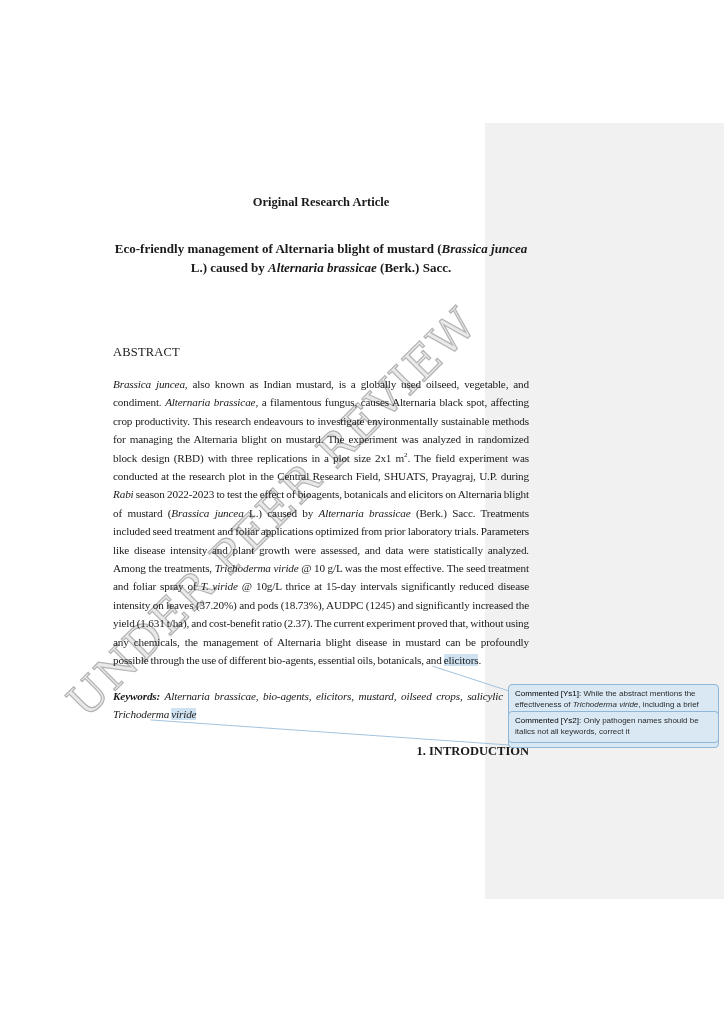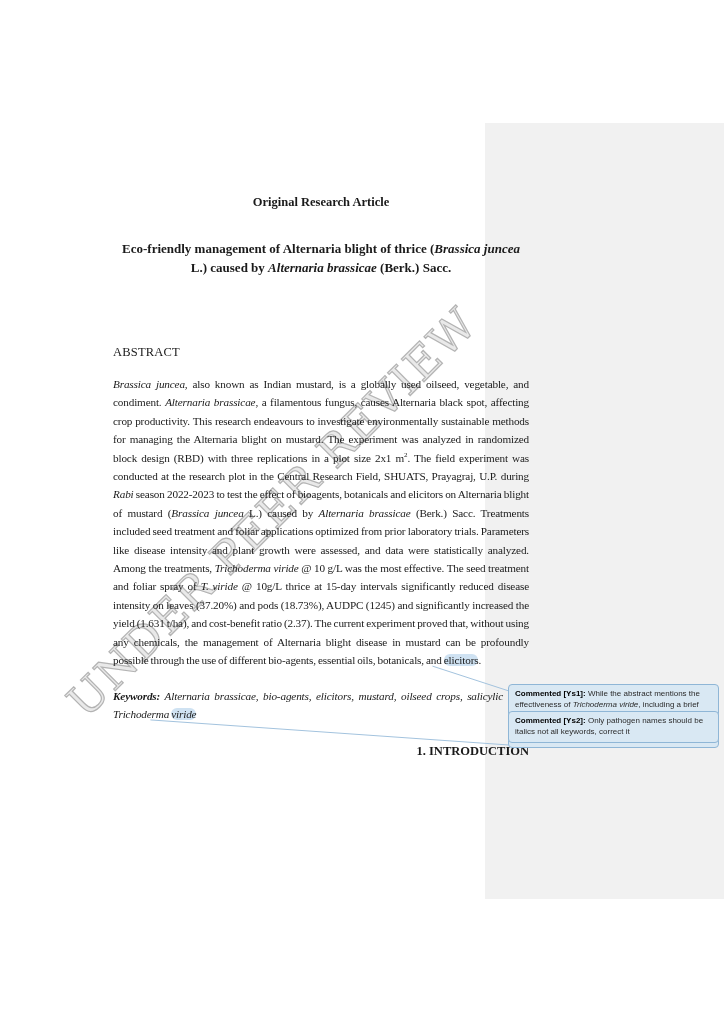--- a/index.html
+++ b/index.html
@@ -14,46 +14,46 @@
   .body-par{margin-top:13px;font-size:11.2px;line-height:18.4px;text-align:justify;
         letter-spacing:-0.15px;word-spacing:-0.6px;}
   .keywords-par{margin-top:17px;font-size:11.2px;line-height:18.4px;text-align:justify;
         letter-spacing:-0.15px;word-spacing:-0.6px;font-style:italic;}
   .intro-heading{margin-top:19px;font-size:12.5px;font-weight:bold;line-height:19px;text-align:right;}
   .intro-par{margin-top:3px;font-size:11.2px;line-height:18.4px;text-align:justify;text-align-last:justify;
         letter-spacing:-0.15px;word-spacing:-0.6px;}
   .it{font-style:italic;}
   .bd{font-weight:bold;}
   .sup{vertical-align:super;font-size:7px;line-height:0;}
-  .hl{background:var(--highlight,#cfe2f2);border-radius:6px;}
+  .hl{background:var(--highlight,#cfe2f2);}
   .watermark{position:absolute;left:272px;top:512px;transform:translate(-50%,-50%) rotate(-45deg);
         white-space:nowrap;font-family:"DejaVu Serif",serif;font-size:44px;letter-spacing:2px;
         color:rgba(176,176,176,0.28);-webkit-text-stroke:1.2px rgba(168,168,168,0.85);
         pointer-events:none;}
   .connector-svg{position:absolute;left:0;top:0;width:724px;height:1024px;pointer-events:none;}
   .comment-box{position:absolute;left:508px;width:211px;box-sizing:border-box;
         background:var(--comment-bg,#d9e8f3);border:1px solid var(--comment-border,#8fb6d6);
         border-radius:4px;padding:4px 6px 5px 6px;
         font-family:"Liberation Sans","DejaVu Sans",sans-serif;font-size:8px;line-height:10.5px;color:#2b2b2b;}
-  .comment-box .label{font-weight:bold;color:#000;}
+  .comment-box .label{font-weight:normal;color:#000;}
   #comment-1{top:684px;min-height:46px;}
   #comment-2{top:711px;min-height:26px;}
 </style>
 </head>
 <body>
 
 <div class="page">
 
   <div class="margin-strip"></div>
 
   <div class="watermark">UNDER PEER REVIEW</div>
 
   <div class="content">
     <div class="article-type">Original Research Article</div>
-    <div class="paper-title"><span>Eco-friendly management of Alternaria blight of thrice (</span><span class="it">Brassica juncea</span><span> L.) caused by </span><span class="it">Alternaria brassicae</span><span> (Berk.) Sacc.</span></div>
+    <div class="paper-title"><span>Eco-friendly management of Alternaria blight of mustard (</span><span class="it">Brassica juncea</span><span> L.) caused by </span><span class="it">Alternaria brassicae</span><span> (Berk.) Sacc.</span></div>
     <div class="section-heading">ABSTRACT</div>
     <div class="body-par"><span class="it">Brassica juncea</span><span>, also known as Indian mustard, is a globally used oilseed, vegetable, and condiment. </span><span class="it">Alternaria brassicae</span><span>, a filamentous fungus, causes Alternaria black spot, affecting crop productivity. This research endeavours to investigate environmentally sustainable methods for managing the Alternaria blight on mustard. The experiment was analyzed in randomized block design (RBD) with three replications in a plot size 2x1 m</span><span class="sup">2</span><span>. The field experiment was conducted at the research plot in the Central Research Field, SHUATS, Prayagraj, U.P. during </span><span class="it">Rabi</span><span> season 2022-2023 to test the effect of bioagents, botanicals and elicitors on Alternaria blight of mustard (</span><span class="it">Brassica juncea</span><span> L.) caused by </span><span class="it">Alternaria brassicae</span><span> (Berk.) Sacc. Treatments included seed treatment and foliar applications optimized from prior laboratory trials. Parameters like disease intensity and plant growth were assessed, and data were statistically analyzed. Among the treatments, </span><span class="it">Trichoderma viride</span><span> @ 10 g/L was the most effective. The seed treatment and foliar spray of </span><span class="it">T. viride</span><span> @ 10g/L thrice at 15-day intervals significantly reduced disease intensity on leaves (37.20%) and pods (18.73%), AUDPC (1245) and significantly increased the yield (1.631 t/ha), and cost-benefit ratio (2.37). The current experiment proved that, without using any chemicals, the management of Alternaria blight disease in mustard can be profoundly possible through the use of different bio-agents, essential oils, botanicals, and </span><span class="hl">elicitors</span><span>.</span></div>
     <div class="keywords-par"><span class="it bd">Keywords:</span><span class="it"> Alternaria brassicae, bio-agents, elicitors, mustard, oilseed crops, salicylic acid, Trichoderma </span><span class="it hl">viride</span></div>
     <div class="intro-heading">1. INTRODUCTION</div>
   </div>
 
   <svg class="connector-svg" xmlns="http://www.w3.org/2000/svg" width="724" height="1024">
       <line x1="432.4375" y1="666.09375" x2="509" y2="691" stroke="#a3c3de" stroke-width="1"></line>
       <line x1="150.40625" y1="719.90625" x2="509" y2="745" stroke="#a3c3de" stroke-width="1"></line>
     </svg>

